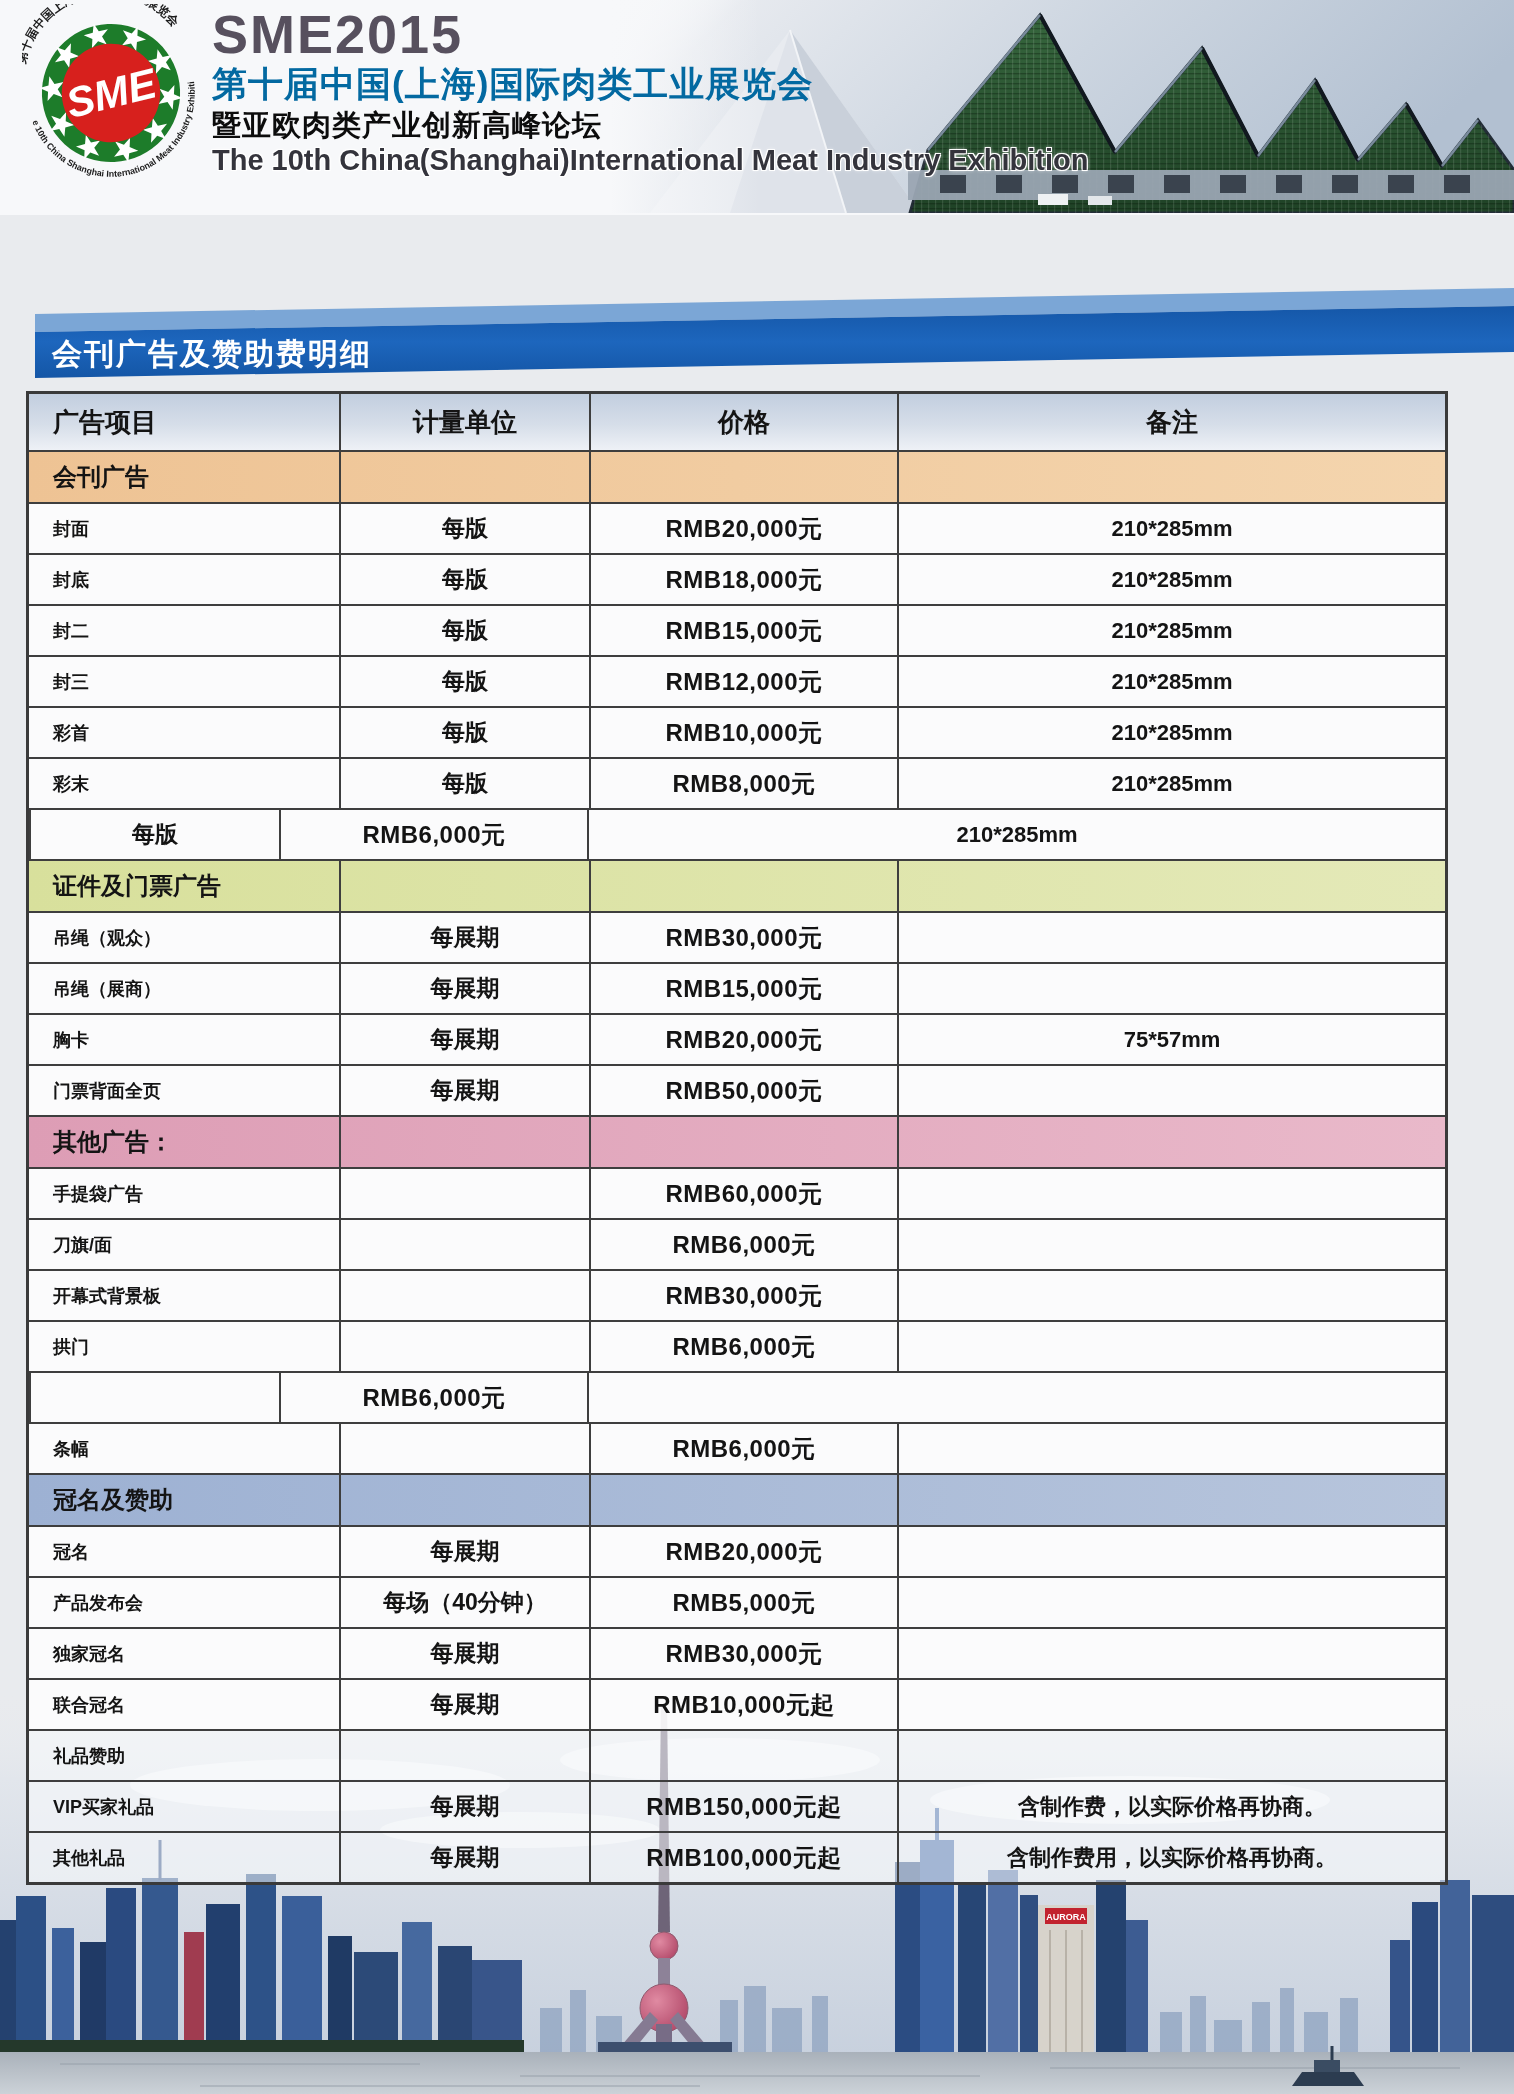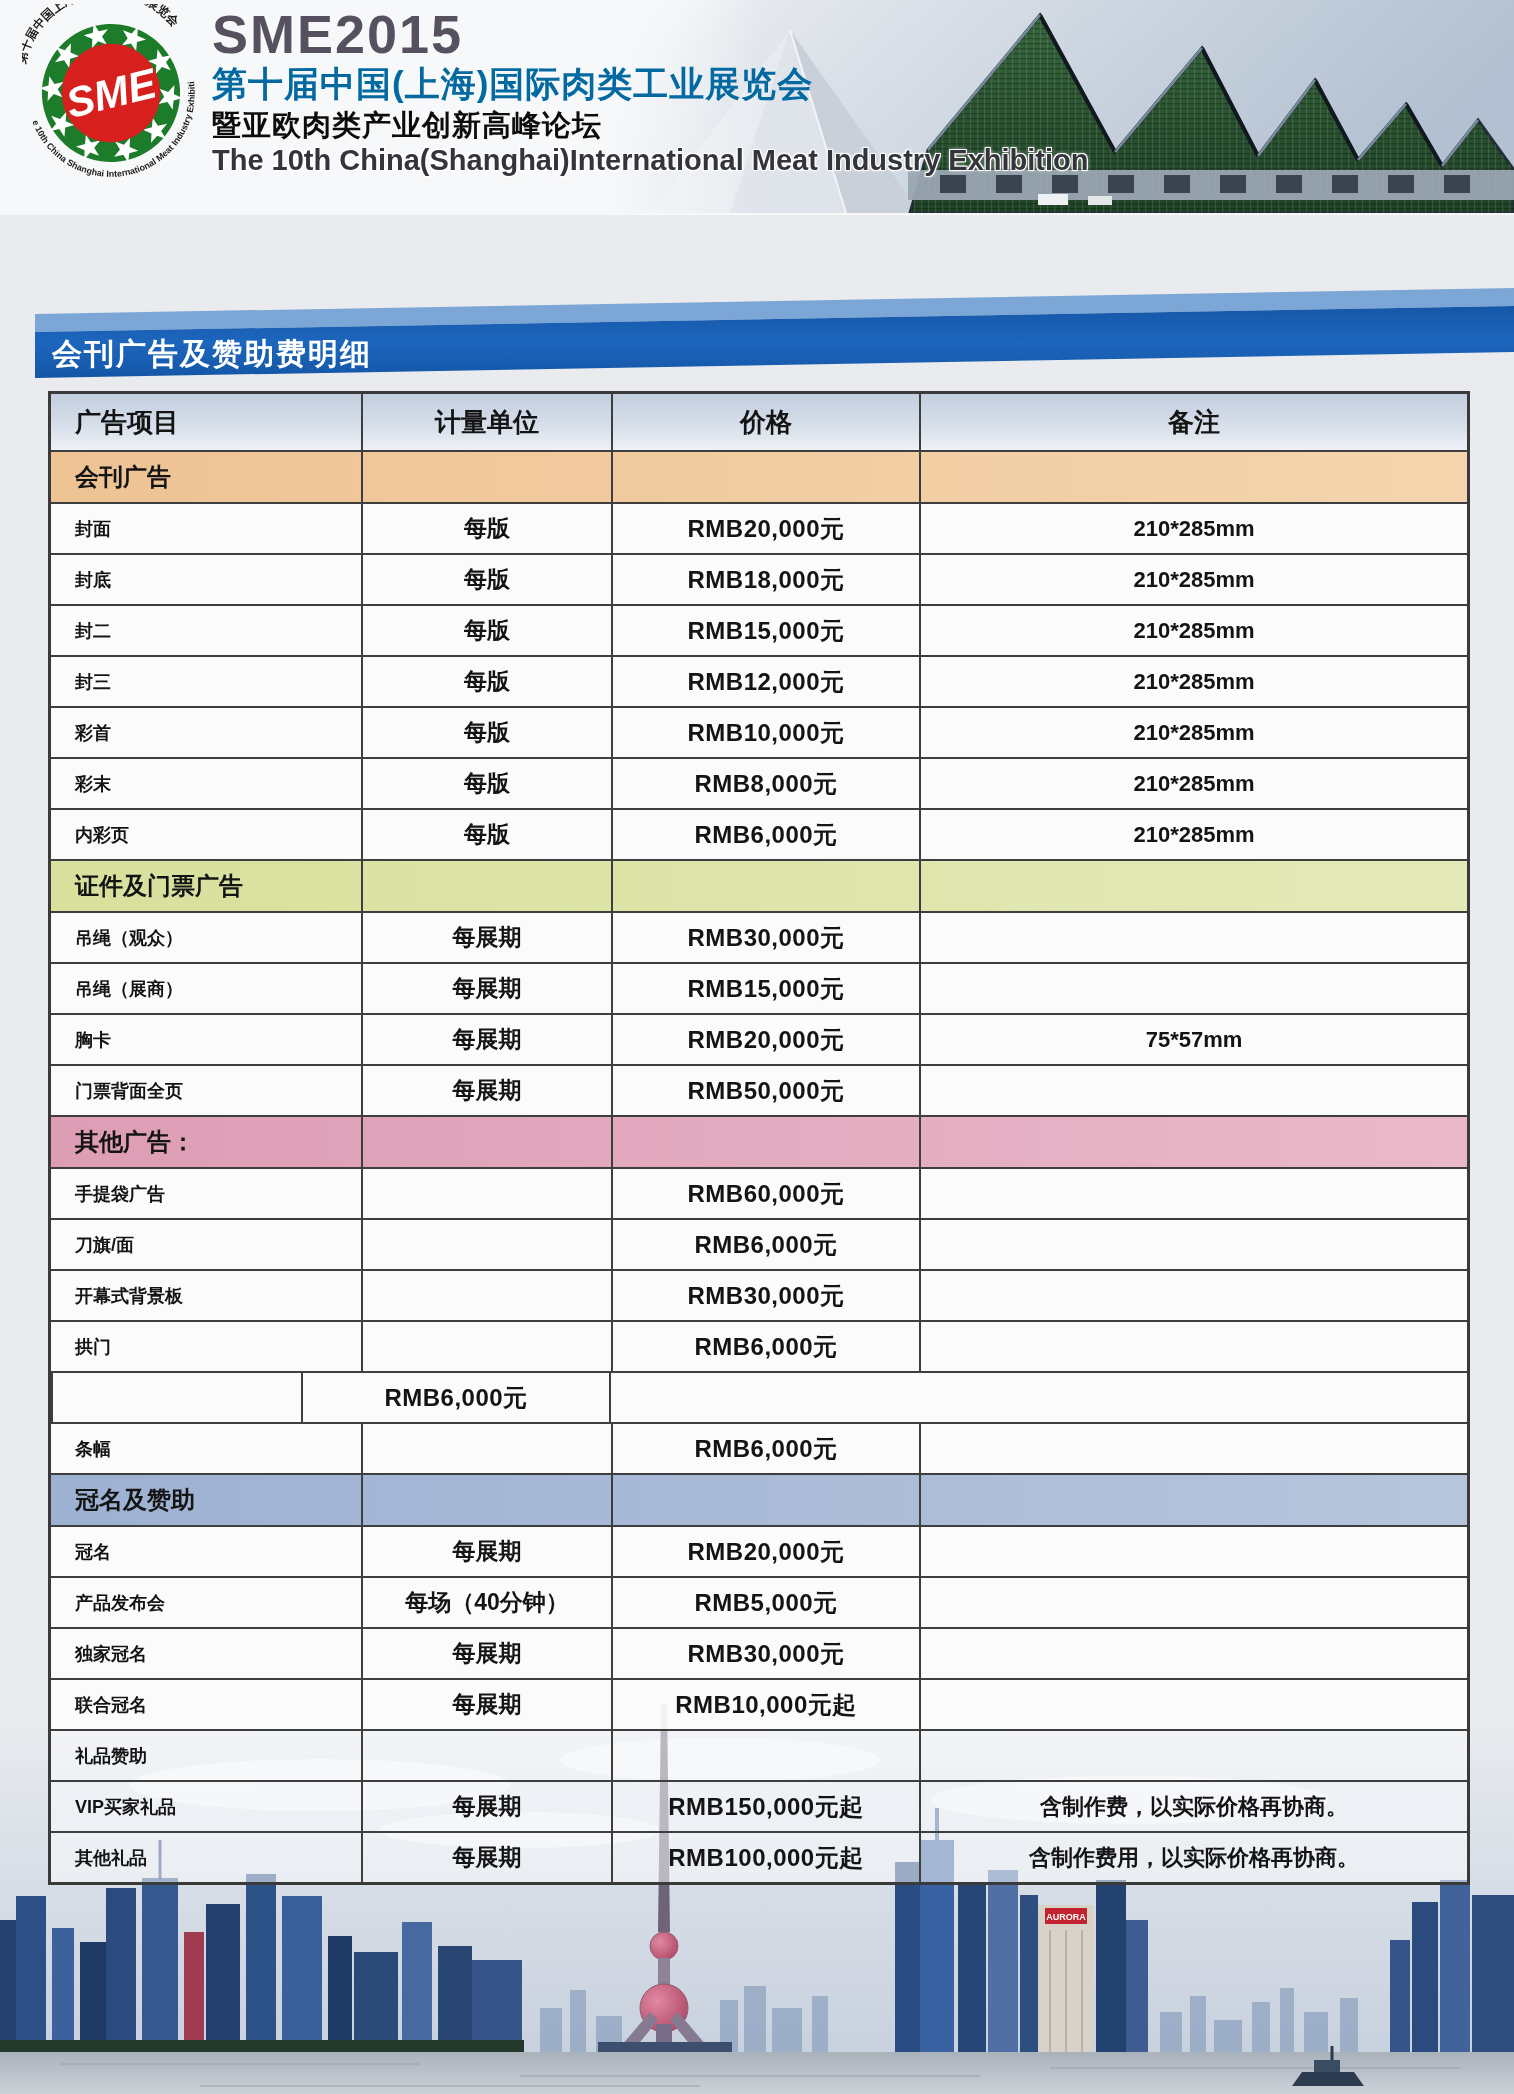--- a/index.html
+++ b/index.html
@@ -17,21 +17,21 @@
   .t-cn1{font-size:35px;font-weight:800;color:#0369a1;line-height:42px;margin-top:1px;letter-spacing:1px;}
   .t-cn2{font-size:29px;font-weight:800;color:#0c0c0c;line-height:36px;margin-top:2px;letter-spacing:1px;}
   .t-en{font-size:29px;font-weight:700;color:#34343c;line-height:30px;margin-top:2px;
     text-shadow:-1px -1px 0 #fff,1px -1px 0 #fff,-1px 1px 0 #fff,1px 1px 0 #fff,0 0 4px #fff;}
   .banner-svg{position:absolute;left:0;top:280px;width:1514px;height:110px;z-index:2;}
   .banner-label{position:absolute;left:52px;top:334px;z-index:3;color:#ffffff;
     font-size:30px;font-weight:800;letter-spacing:2px;line-height:40px;}
   .skyline{position:absolute;left:0;top:1690px;width:1514px;height:404px;z-index:1;}
 
   .price-table{
-    position:absolute;left:48px;top:391px;width:1422px;z-index:5;
+    position:absolute;left:26px;top:391px;width:1422px;z-index:5;
     border:3px solid #3a3a3a;box-sizing:border-box;
   }
   .row{display:flex;box-sizing:border-box;border-top:2px solid #3e3e3e;}
   .row.first{border-top:none;}
   .cell{display:flex;align-items:center;box-sizing:border-box;overflow:hidden;}
   .c1{width:310px;padding-left:24px;}
   .c2{width:250px;justify-content:center;border-left:2px solid #3e3e3e;}
   .c3{width:308px;justify-content:center;border-left:2px solid #3e3e3e;}
   .c4{flex:1;justify-content:center;border-left:2px solid #3e3e3e;}
   .thead{height:56px;font-size:26px;font-weight:800;
@@ -319,21 +319,20 @@
           <div class="cell c3">RMB10,000元</div>
           <div class="cell c4">210*285mm</div>
         </div>
         <div class="row item">
           <div class="cell c1">彩末</div>
           <div class="cell c2">每版</div>
           <div class="cell c3">RMB8,000元</div>
           <div class="cell c4">210*285mm</div>
         </div>
         <div class="row item">
-          <div class="cell c1">内彩页</div>
           <div class="cell c2">每版</div>
           <div class="cell c3">RMB6,000元</div>
           <div class="cell c4">210*285mm</div>
         </div>
         <div class="row sec" style="background: linear-gradient(90deg, rgb(216, 224, 156), rgb(228, 233, 184));">
           <div class="cell c1">证件及门票广告</div>
           <div class="cell c2"></div>
           <div class="cell c3"></div>
           <div class="cell c4"></div>
         </div>

